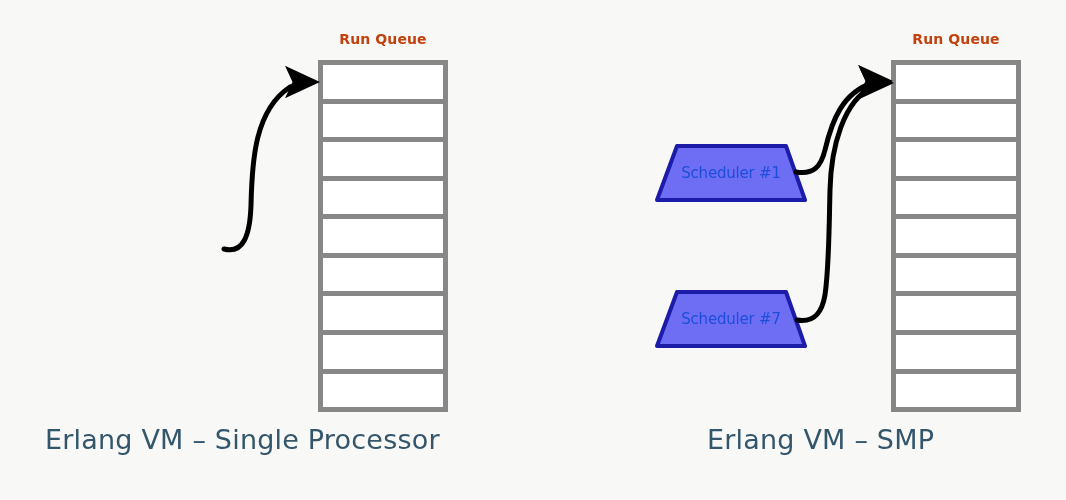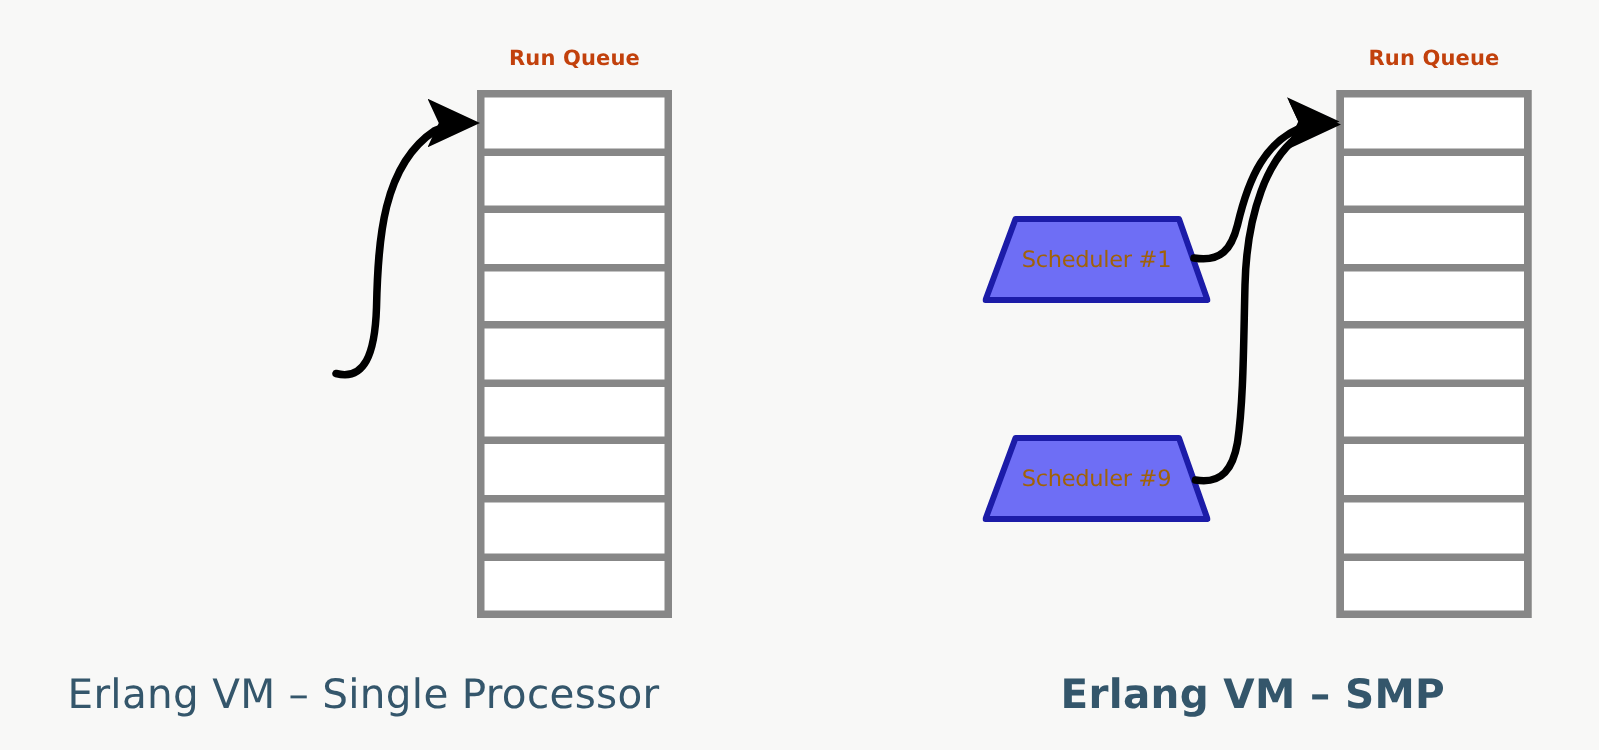--- a/index.html
+++ b/index.html
@@ -61,21 +61,21 @@
     align-items: center;
     justify-content: center;
   }
   .scheduler-shape {
     position: absolute;
     inset: 0;
   }
   .scheduler-label {
     position: relative;
     z-index: 2;
-    color: #a16207;
+    color: #1d4ed8;
     font-family: "DejaVu Sans", sans-serif;
     font-size: 15px;
     font-weight: 400;
     white-space: nowrap;
     letter-spacing: -.2px;
     line-height: 1;
   }
 
   
   .arrows {
@@ -86,21 +86,20 @@
 
   
   .caption {
     position: absolute;
     font-family: "DejaVu Sans", sans-serif;
     font-size: 27px;
     font-weight: 400;
     color: #34566b;
     white-space: nowrap;
     letter-spacing: .2px;
-    margin-top: 24px;
   }
 </style>
 </head>
 <body style="background: rgb(248, 248, 247);">
 
 <div class="stage">
 
   <div class="panel panel-left">
 
     <div class="queue-label" style="left:318px; top:31px; width:130px;">Run Queue</div>
@@ -150,32 +149,32 @@
       <svg class="scheduler-shape" viewBox="0 0 152 58" preserveAspectRatio="none">
         <polygon points="22,2 131,2 150,56 2,56" fill="#6e6ef5" stroke="#1c1ca8" stroke-width="4" stroke-linejoin="round" vector-effect="non-scaling-stroke"></polygon>
       </svg>
       <span class="scheduler-label">Scheduler #1</span>
     </div>
 
     <div class="scheduler" style="left:122px; top:290px; width:152px; height:58px;">
       <svg class="scheduler-shape" viewBox="0 0 152 58" preserveAspectRatio="none">
         <polygon points="22,2 131,2 150,56 2,56" fill="#6e6ef5" stroke="#1c1ca8" stroke-width="4" stroke-linejoin="round" vector-effect="non-scaling-stroke"></polygon>
       </svg>
-      <span class="scheduler-label">Scheduler #9</span>
+      <span class="scheduler-label">Scheduler #7</span>
     </div>
 
     <svg class="arrows" viewBox="0 0 533 500">
       <defs>
         <marker id="ah-r1" markerWidth="7" markerHeight="6.5" refX="5.6" refY="3.25" orient="auto" markerUnits="strokeWidth">
           <path d="M0,0 L7,3.25 L0,6.5 L1.5,3.25 Z" fill="#000000"></path>
         </marker>
         <marker id="ah-r2" markerWidth="7" markerHeight="6.5" refX="5.6" refY="3.25" orient="auto" markerUnits="strokeWidth">
           <path d="M0,0 L7,3.25 L0,6.5 L1.5,3.25 Z" fill="#000000"></path>
         </marker>
       </defs>
       <path d="M 263,172 C 281,175 288,166 292,150 C 299,120 310,92 340,83 C 348,81 350,81 353,81" fill="none" stroke="#000000" stroke-width="5" stroke-linecap="round" marker-end="url(#ah-r1)"></path>
       <path d="M 264,320 C 282,323 289,312 292,295 C 296,268 296,230 297,190 C 298,148 310,100 341,86 C 349,83 351,83 354,83" fill="none" stroke="#000000" stroke-width="5" stroke-linecap="round" marker-end="url(#ah-r2)"></path>
     </svg>
 
-    <div class="caption" style="left:174px; top:424px;font-weight:bold;">Erlang VM – SMP</div>
+    <div class="caption" style="left:174px; top:424px;">Erlang VM – SMP</div>
   </div>
 
 </div>
 
 </body></html>

